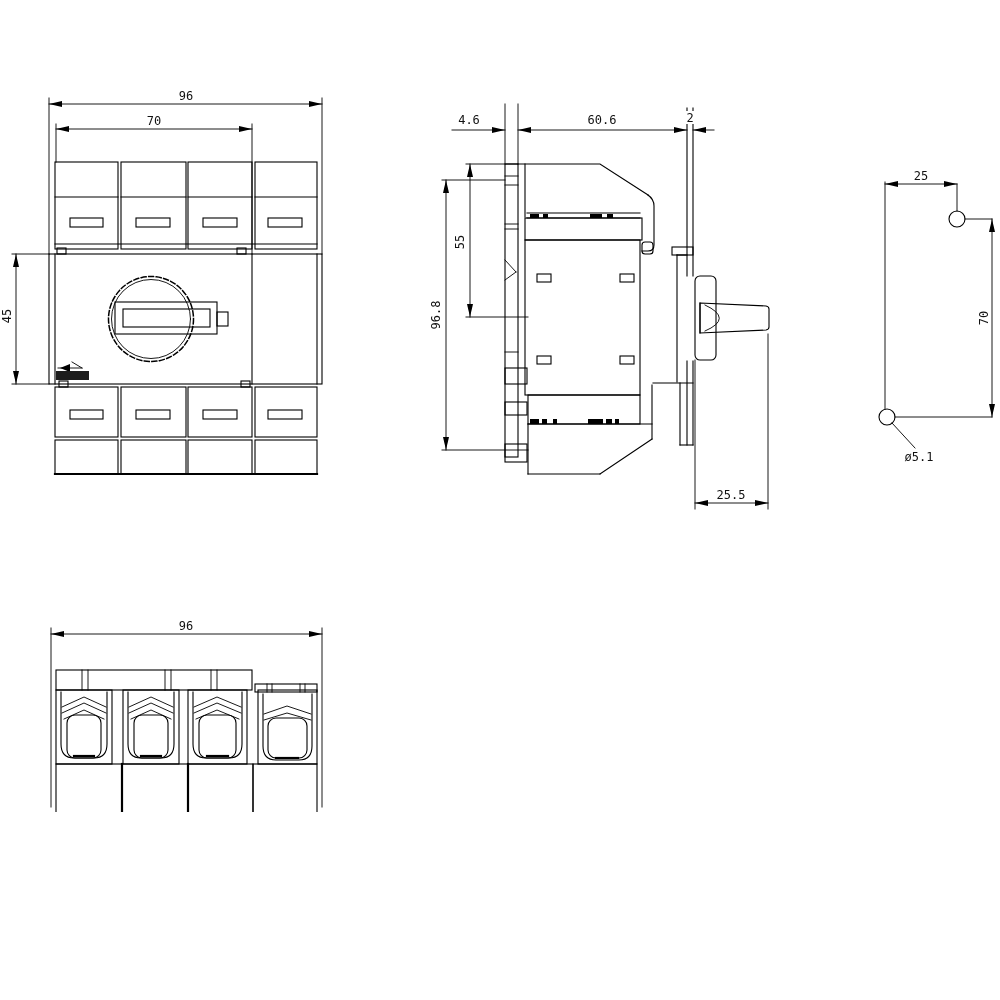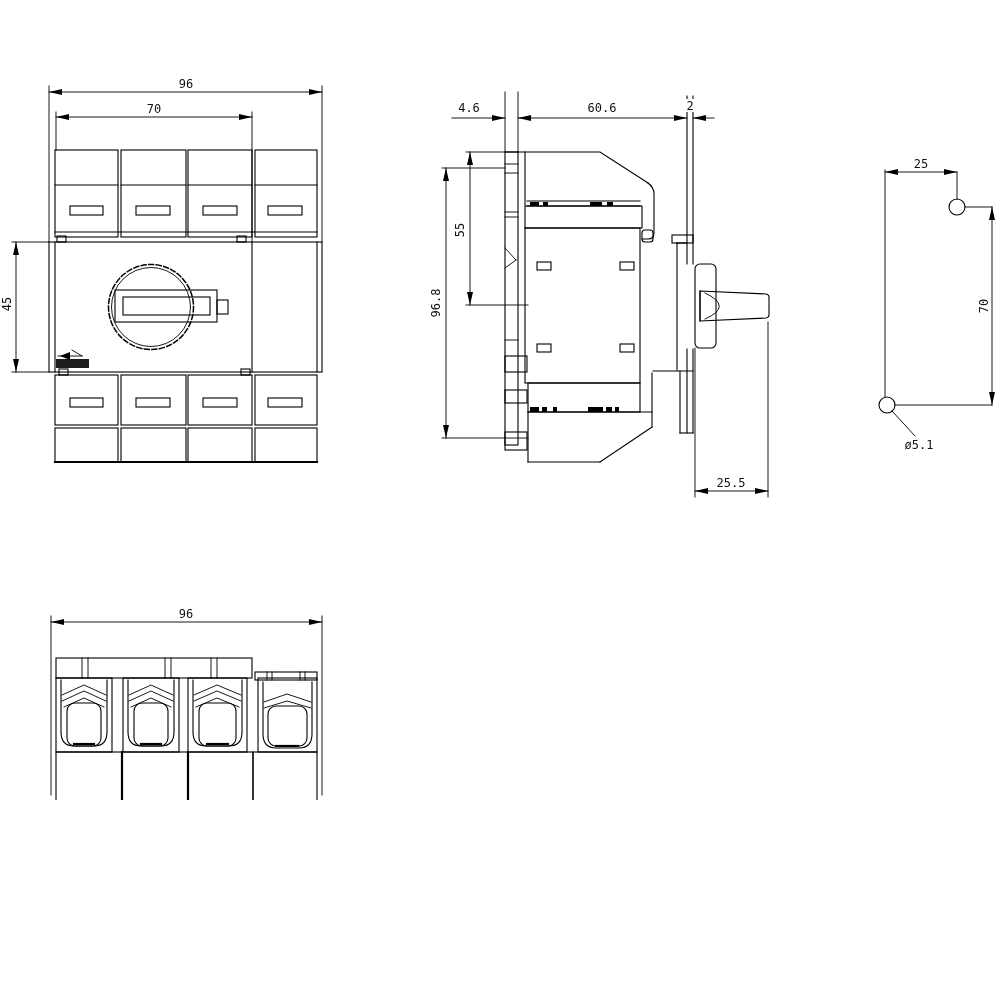--- a/index.html
+++ b/index.html
@@ -1,16 +1,16 @@
 <!DOCTYPE html>
 <html><head>
 <meta charset="utf-8">
 <style>
   html,body{margin:0;padding:0;background:#ffffff;}
-  .canvas{position:relative;width:1000px;height:800px;background:#ffffff;overflow:hidden;}
+  .canvas{position:relative;width:1000px;height:800px;background:#ffffff;overflow:hidden;margin-top:12px;}
   svg{display:block;}
   .ln{stroke:#000;stroke-width:1.1;fill:none;stroke-linecap:square;stroke-linejoin:miter;}
   .thin{stroke-width:0.9;}
   .thick{stroke-width:2.2;}
   .mid{stroke-width:1.6;}
   .blk{fill:#000;stroke:none;}
   .dark{fill:#1c1c1c;stroke:none;}
   .txt{font-family:"DejaVu Sans Mono","Liberation Mono",monospace;font-size:12px;fill:#111;text-anchor:middle;}
   .dash{stroke-dasharray:5 2.6;stroke-width:1.5;}
 </style>

